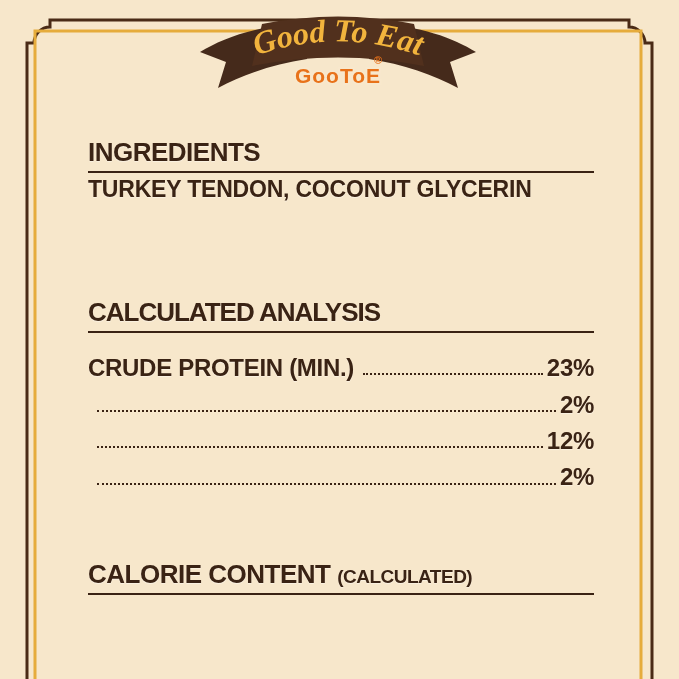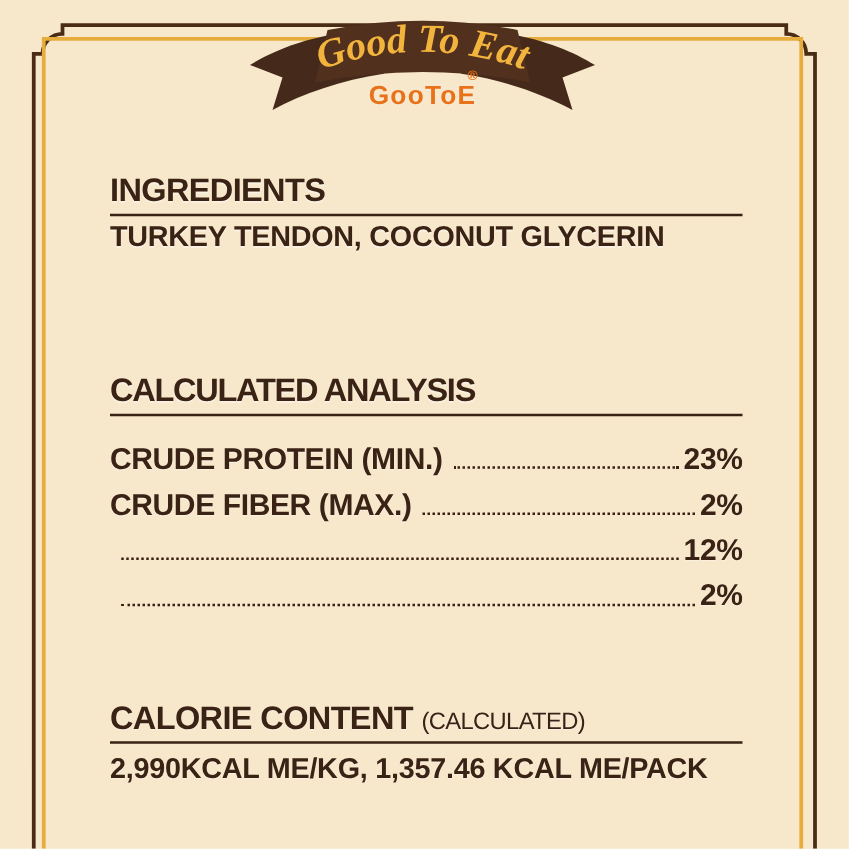--- a/index.html
+++ b/index.html
@@ -14,21 +14,21 @@
 
   .txt{color:#3a2314; text-shadow:0 1px 1px rgba(255,255,255,0.45);}
 
   .section-heading{
     position:absolute;left:88px;width:506px;
     font-weight:bold;font-size:26px;line-height:1.1;
     letter-spacing:-0.5px;
     border-bottom:2px solid #3a2314;
     padding-bottom:4px;
   }
-  .section-heading .suffix{font-size:19px;font-weight:normal;letter-spacing:-0.5px;}
+  .section-heading .suffix{font-size:19px;font-weight:bold;letter-spacing:-0.5px;}
   .section-body{
     position:absolute;left:88px;width:506px;
     font-weight:bold;font-size:23px;line-height:1.1;
     letter-spacing:-0.2px;
   }
   .ga-rows{position:absolute;left:88px;top:344px;width:506px;}
   .ga-row{
     display:flex;align-items:flex-end;height:36.4px;
     font-weight:bold;font-size:24px;line-height:1.05;
     letter-spacing:-0.3px;
@@ -92,33 +92,31 @@
 
   <div class="section-heading txt" style="top:298px; letter-spacing:-1px;">CALCULATED ANALYSIS</div>
 
   <div class="ga-rows">
     <div class="ga-row txt">
       <span class="label">CRUDE PROTEIN (MIN.)</span>
       <span class="dots"></span>
       <span class="value">23%</span>
     </div>
     <div class="ga-row txt">
-      <span class="label">CRUDE FIBER (MAX.)</span>
       <span class="dots"></span>
       <span class="value">2%</span>
     </div>
     <div class="ga-row txt">
       <span class="dots"></span>
       <span class="value">12%</span>
     </div>
     <div class="ga-row txt">
       <span class="dots"></span>
       <span class="value">2%</span>
     </div>
   </div>
 
   <div class="section-heading txt" style="top:560px;">
     <span>CALORIE CONTENT</span>
     <span class="suffix">(CALCULATED)</span>
   </div>
-  <div class="section-body txt" style="top:602px;">2,990KCAL ME/KG, 1,357.46 KCAL ME/PACK</div>
 
 </div>
 
 </body></html>

